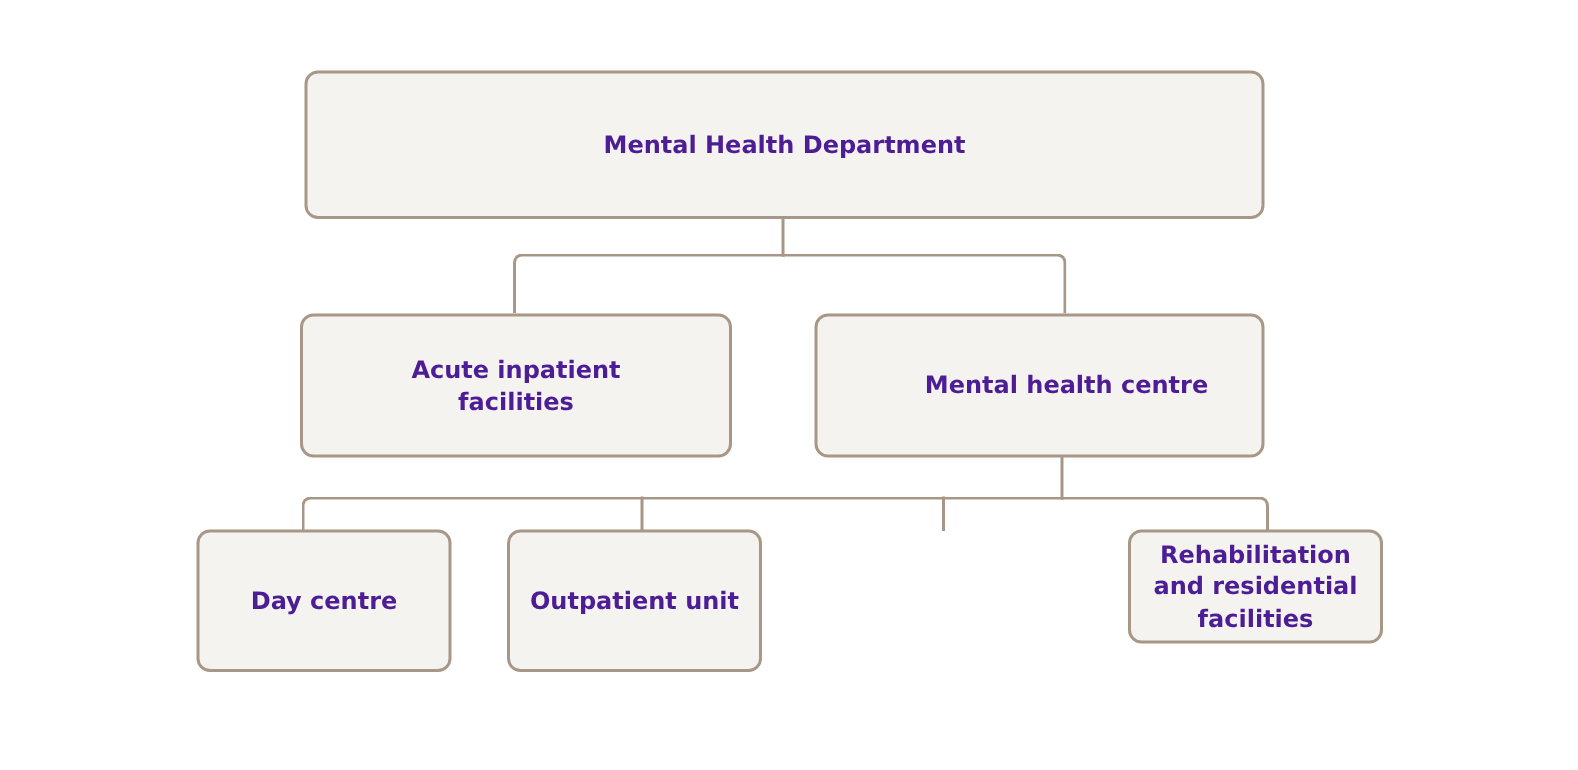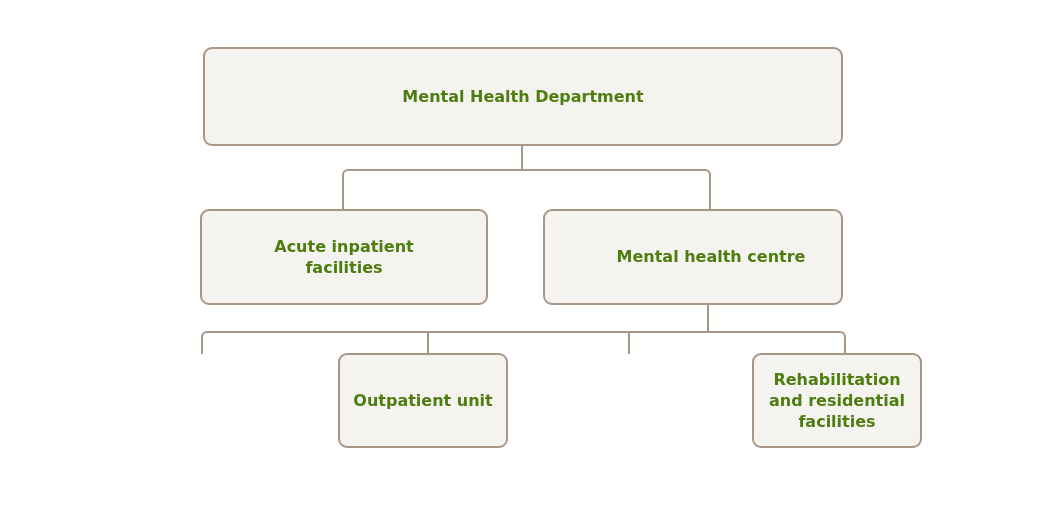--- a/index.html
+++ b/index.html
@@ -21,31 +21,31 @@
     background: #f5f3f0;
     border: 2px solid #a89786;
     border-radius: 9px;
     display: flex;
     align-items: center;
     justify-content: center;
     text-align: center;
     font-weight: 700;
     font-size: 16px;
     line-height: 1.32;
-    color: #4d7c0f;
+    color: #4c1d95;
     white-space: pre-line;
     padding: 4px;
   }
   .n-root        { left: 203px; top: 47px;  width: 640px; height: 99px; }
   .n-acute       { left: 200px; top: 209px; width: 288px; height: 96px; }
   .n-mhc         { left: 543px; top: 209px; width: 300px; height: 96px; padding-left: 40px; }
   .n-day-centre  { left: 131px; top: 353px; width: 170px; height: 95px; }
   .n-outpatient  { left: 338px; top: 353px; width: 170px; height: 95px; }
   .n-day-hosp    { left: 543px; top: 353px; width: 170px; height: 95px; }
-  .n-rehab       { left: 752px; top: 353px; width: 170px; height: 95px; }
+  .n-rehab       { left: 752px; top: 353px; width: 170px; height: 76px; }
 
   .conn { position: absolute; box-sizing: border-box; }
   .vline { width: 2px; background: #a89786; }
   .bracket-l {
     border-left: 2px solid #a89786;
     border-top: 2px solid #a89786;
     border-top-left-radius: 6px;
   }
   .bracket-r {
     border-top: 2px solid #a89786;
@@ -76,20 +76,21 @@
   <div class="conn vline c-b-v2"></div>
   <div class="conn vline c-b-v3"></div>
 
   <div class="node n-root">Mental Health Department</div>
 
   <div class="node n-acute">Acute inpatient
 facilities</div>
 
   <div class="node n-mhc">Mental health centre</div>
 
+  <div class="node n-day-centre">Day centre</div>
 
   <div class="node n-outpatient">Outpatient unit</div>
 
 
   <div class="node n-rehab">Rehabilitation
 and residential
 facilities</div>
 
 </div>
 

